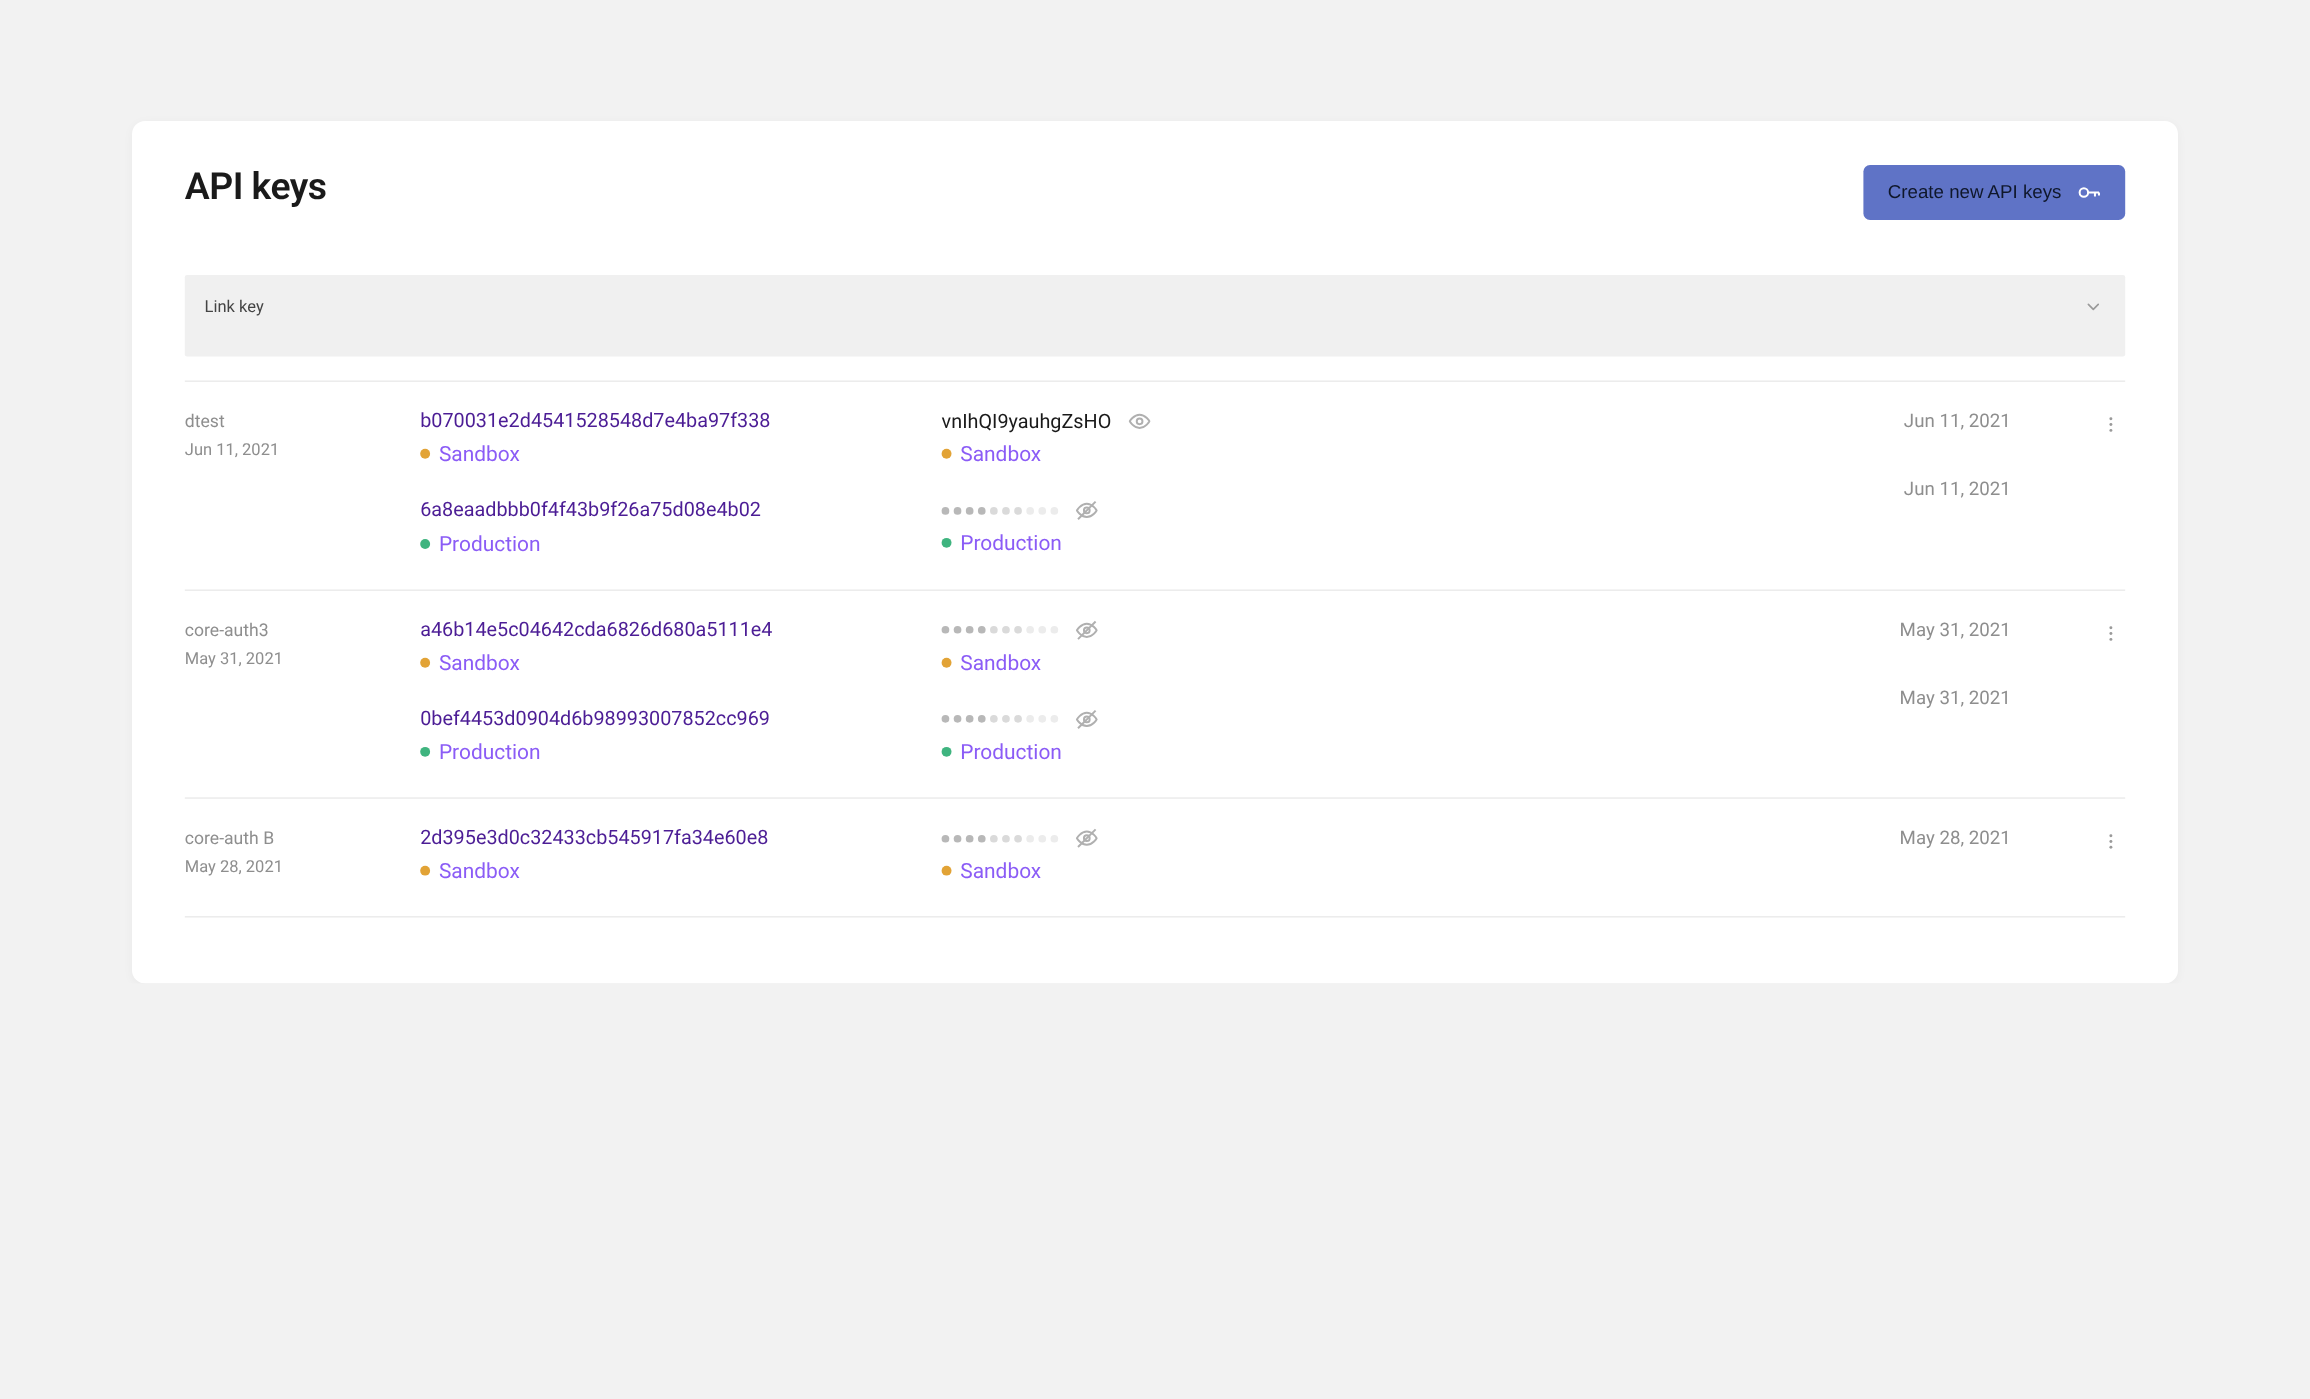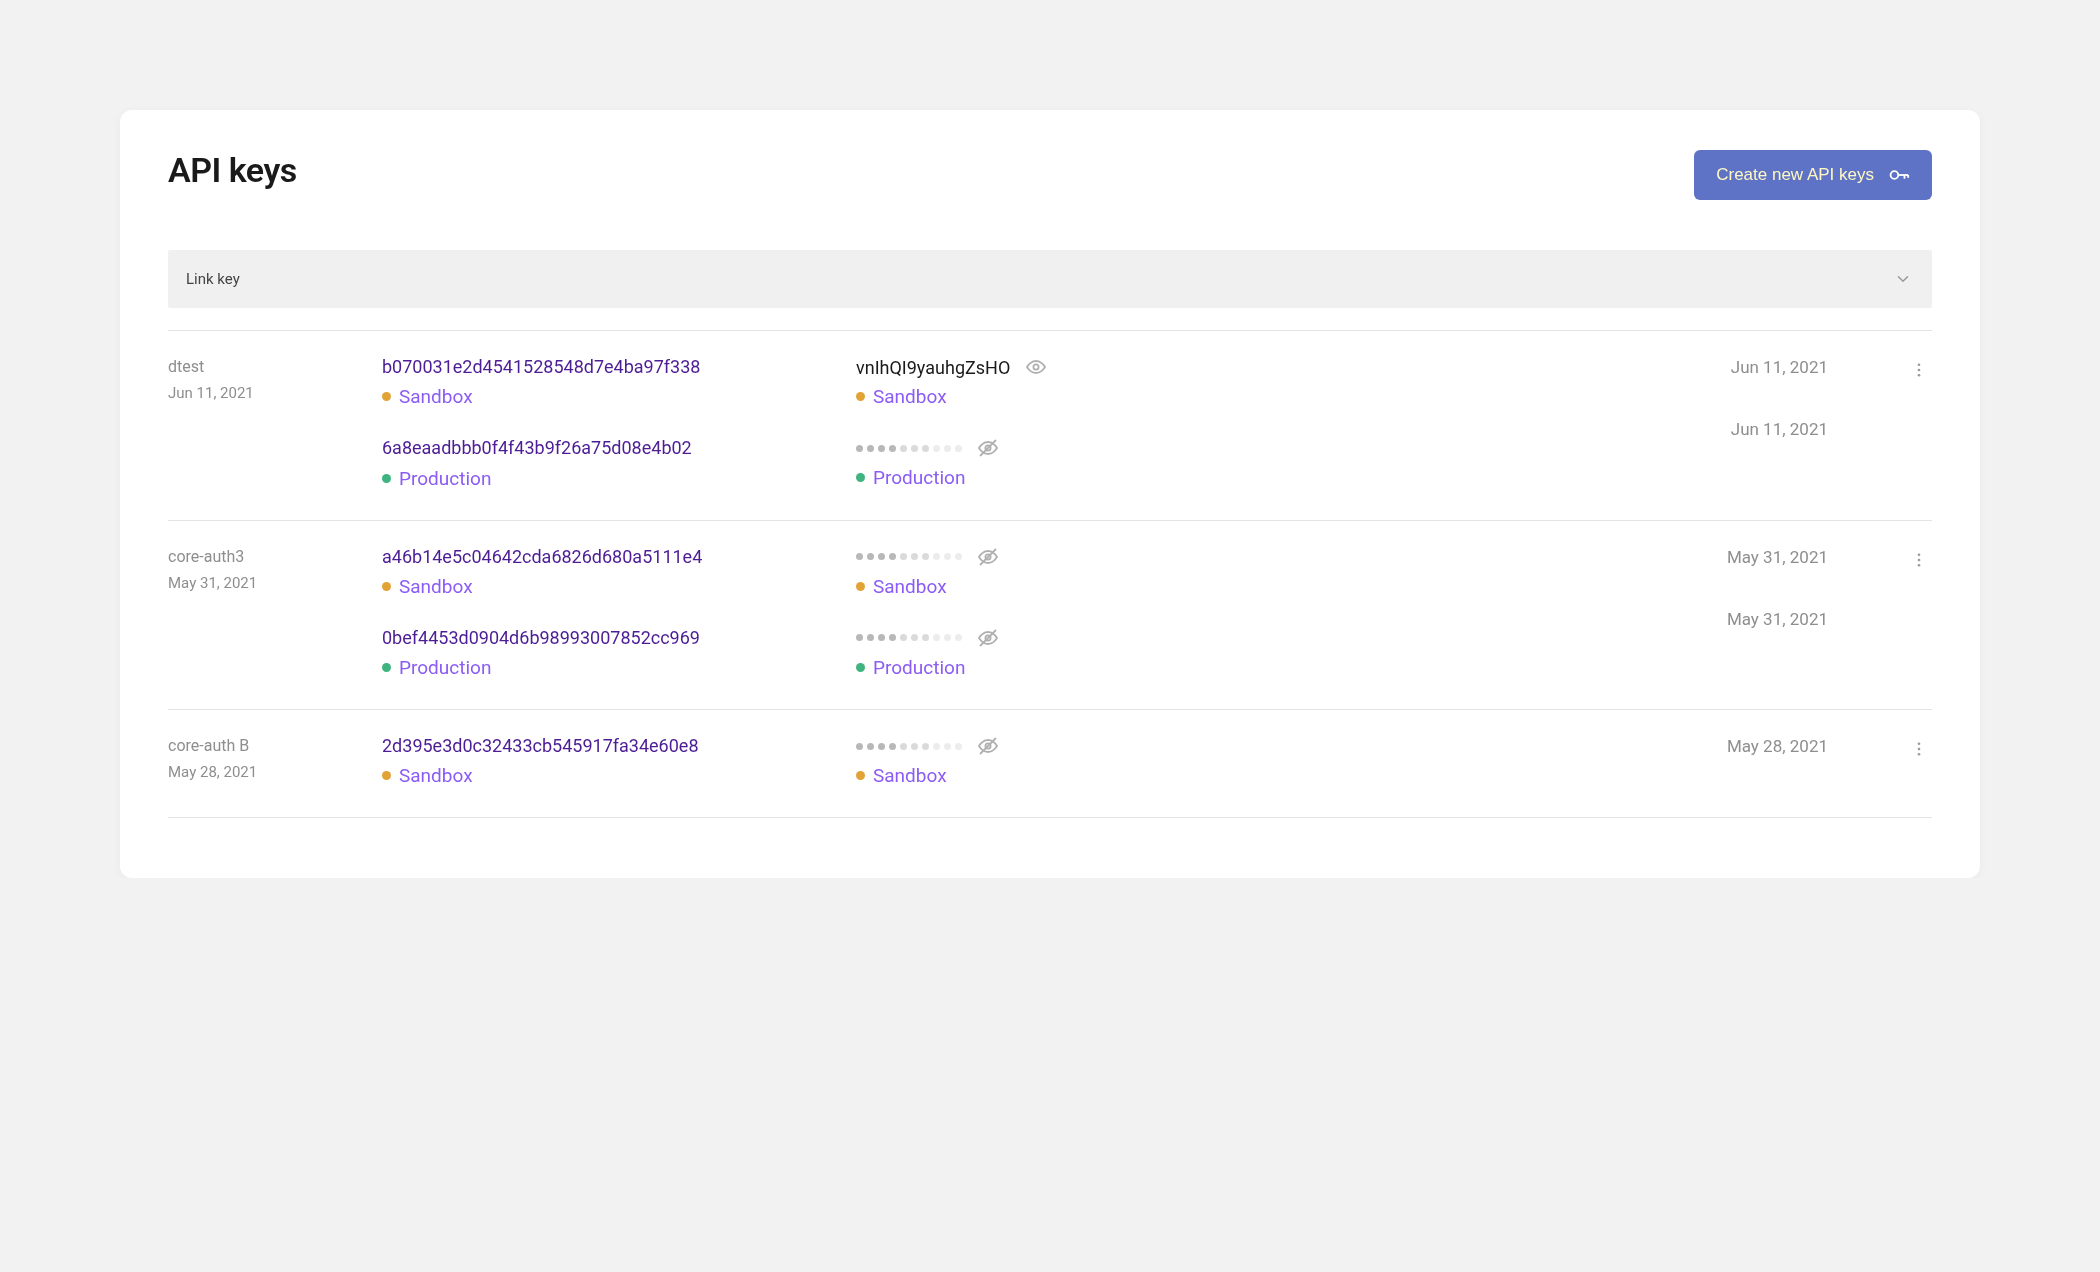--- a/index.html
+++ b/index.html
@@ -21,21 +21,21 @@
       align-items: flex-start;
       margin-bottom: 50px;
     }
     .page-title {
       font-size: 34px;
       font-weight: 600;
       letter-spacing: -0.5px;
     }
     .btn-primary {
       background: #5f73c6;
-      color: #fef9c3;
+      color: #0f172a;
       border: none;
       border-radius: 6px;
       padding: 14px 22px;
       font-size: 17px;
       font-weight: 500;
       display: inline-flex;
       align-items: center;
       gap: 14px;
       cursor: pointer;
     }
@@ -53,21 +53,21 @@
       font-size: 12px;
       font-weight: 600;
       color: #9a9a9a;
       letter-spacing: 0.6px;
     }
     .th.last-used { text-align: right; padding-right: 20px; }
 
     .link-key-bar {
       background: #f0f0f0;
       margin-top: 28px;
-      padding: 20px 20px 20px 18px;
+      padding: 20px 20px 36px 18px;
       display: flex;
       justify-content: space-between;
       align-items: flex-end;
       font-size: 15px;
       color: #444;
       border-radius: 2px;
     }
 
     .section-sep { border-top: 1px solid #e4e4e4; margin-top: 22px; }
 

